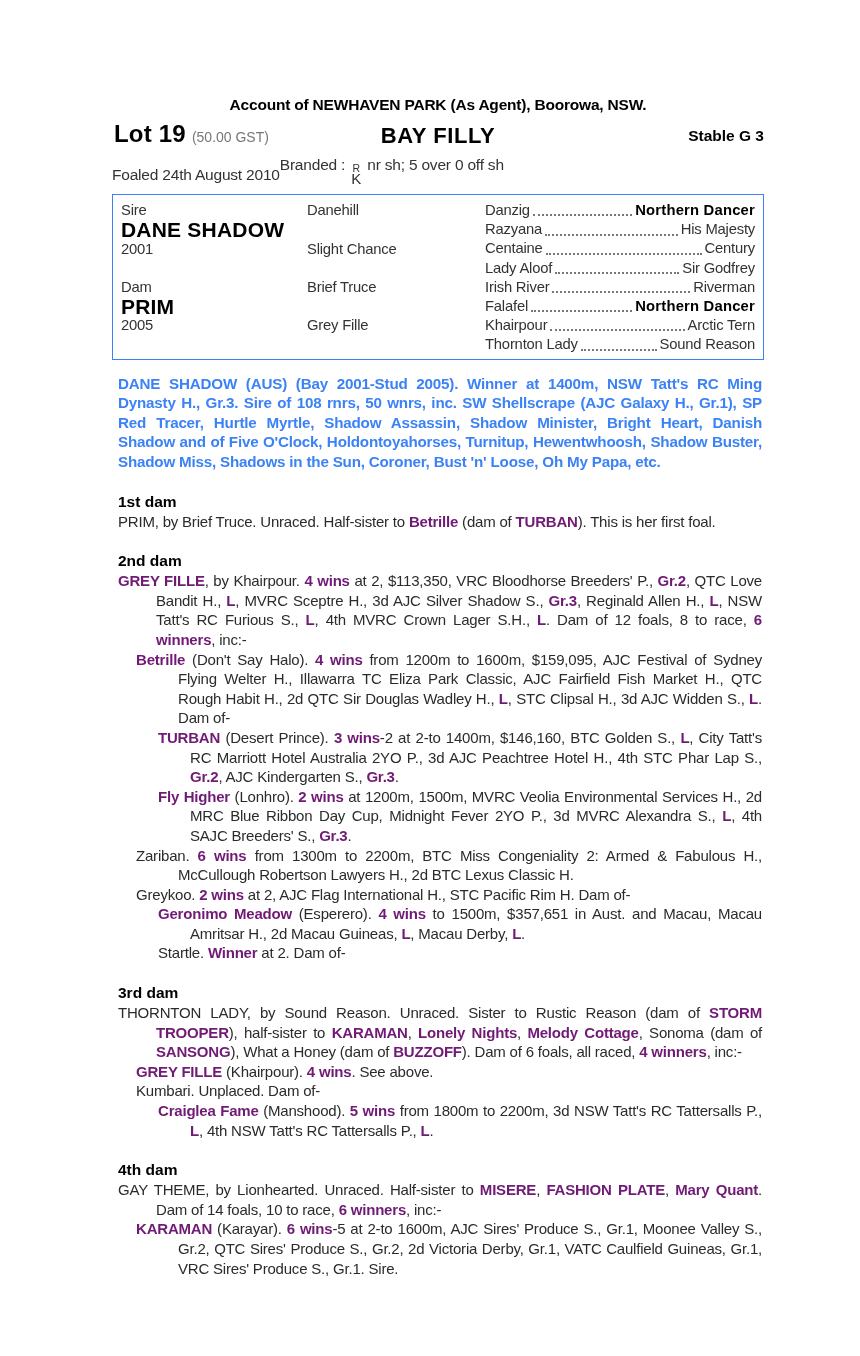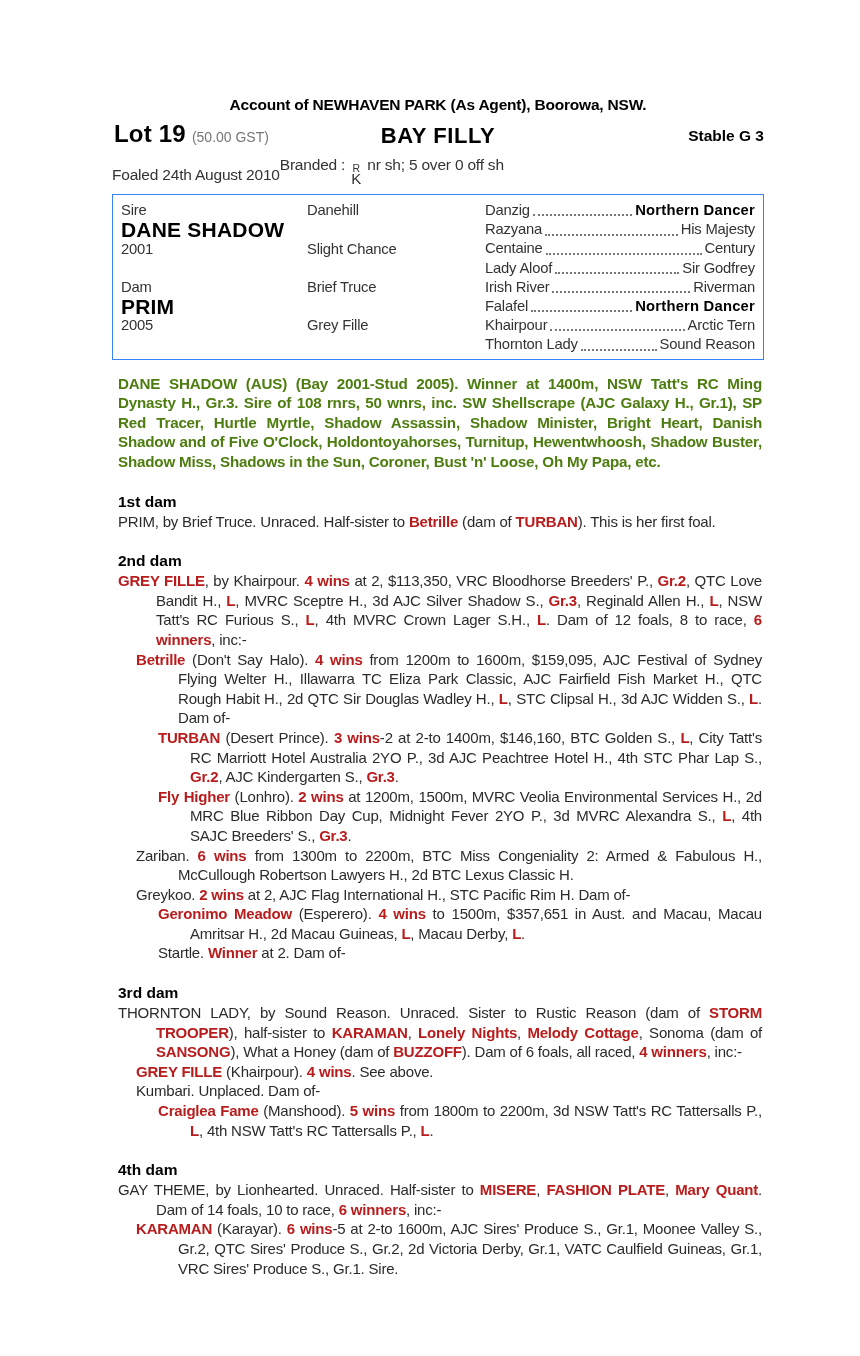--- a/index.html
+++ b/index.html
@@ -71,31 +71,31 @@
   }
   .ped-pair b { color: #000; letter-spacing: 0.2px; }
   
   .sire-para {
     margin-top: 14px;
     font-weight: bold;
     font-size: 15.2px;
     line-height: 19.6px;
     letter-spacing: -0.2px;
     text-align: justify;
-    color: #4d7c0f;
+    color: #3b82f6;
     padding: 0 2px 0 6px;
   }
   
   .sections { margin-top: 2px; padding-left: 6px; padding-right: 2px; }
   .sec-heading { font-weight: bold; font-size: 15.5px; color: #000; margin-top: 21px; margin-bottom: 1px; }
   .entry {
     margin: 0; font-size: 15px; line-height: 19.6px; letter-spacing: -0.2px;
     text-align: justify; color: #2b2b2b;
   }
-  .entry b { color: #b91c1c; }
+  .entry b { color: #701a75; }
   .lvl0 { padding-left: 38px; text-indent: -38px; }
   .lvl1 { padding-left: 60px; text-indent: -42px; }
   .lvl2 { padding-left: 72px; text-indent: -32px; }
   .lvl3 { padding-left: 85px; text-indent: -28px; }
 </style>
 </head>
 <body>
 
 <div class="page">
   <div class="content">

